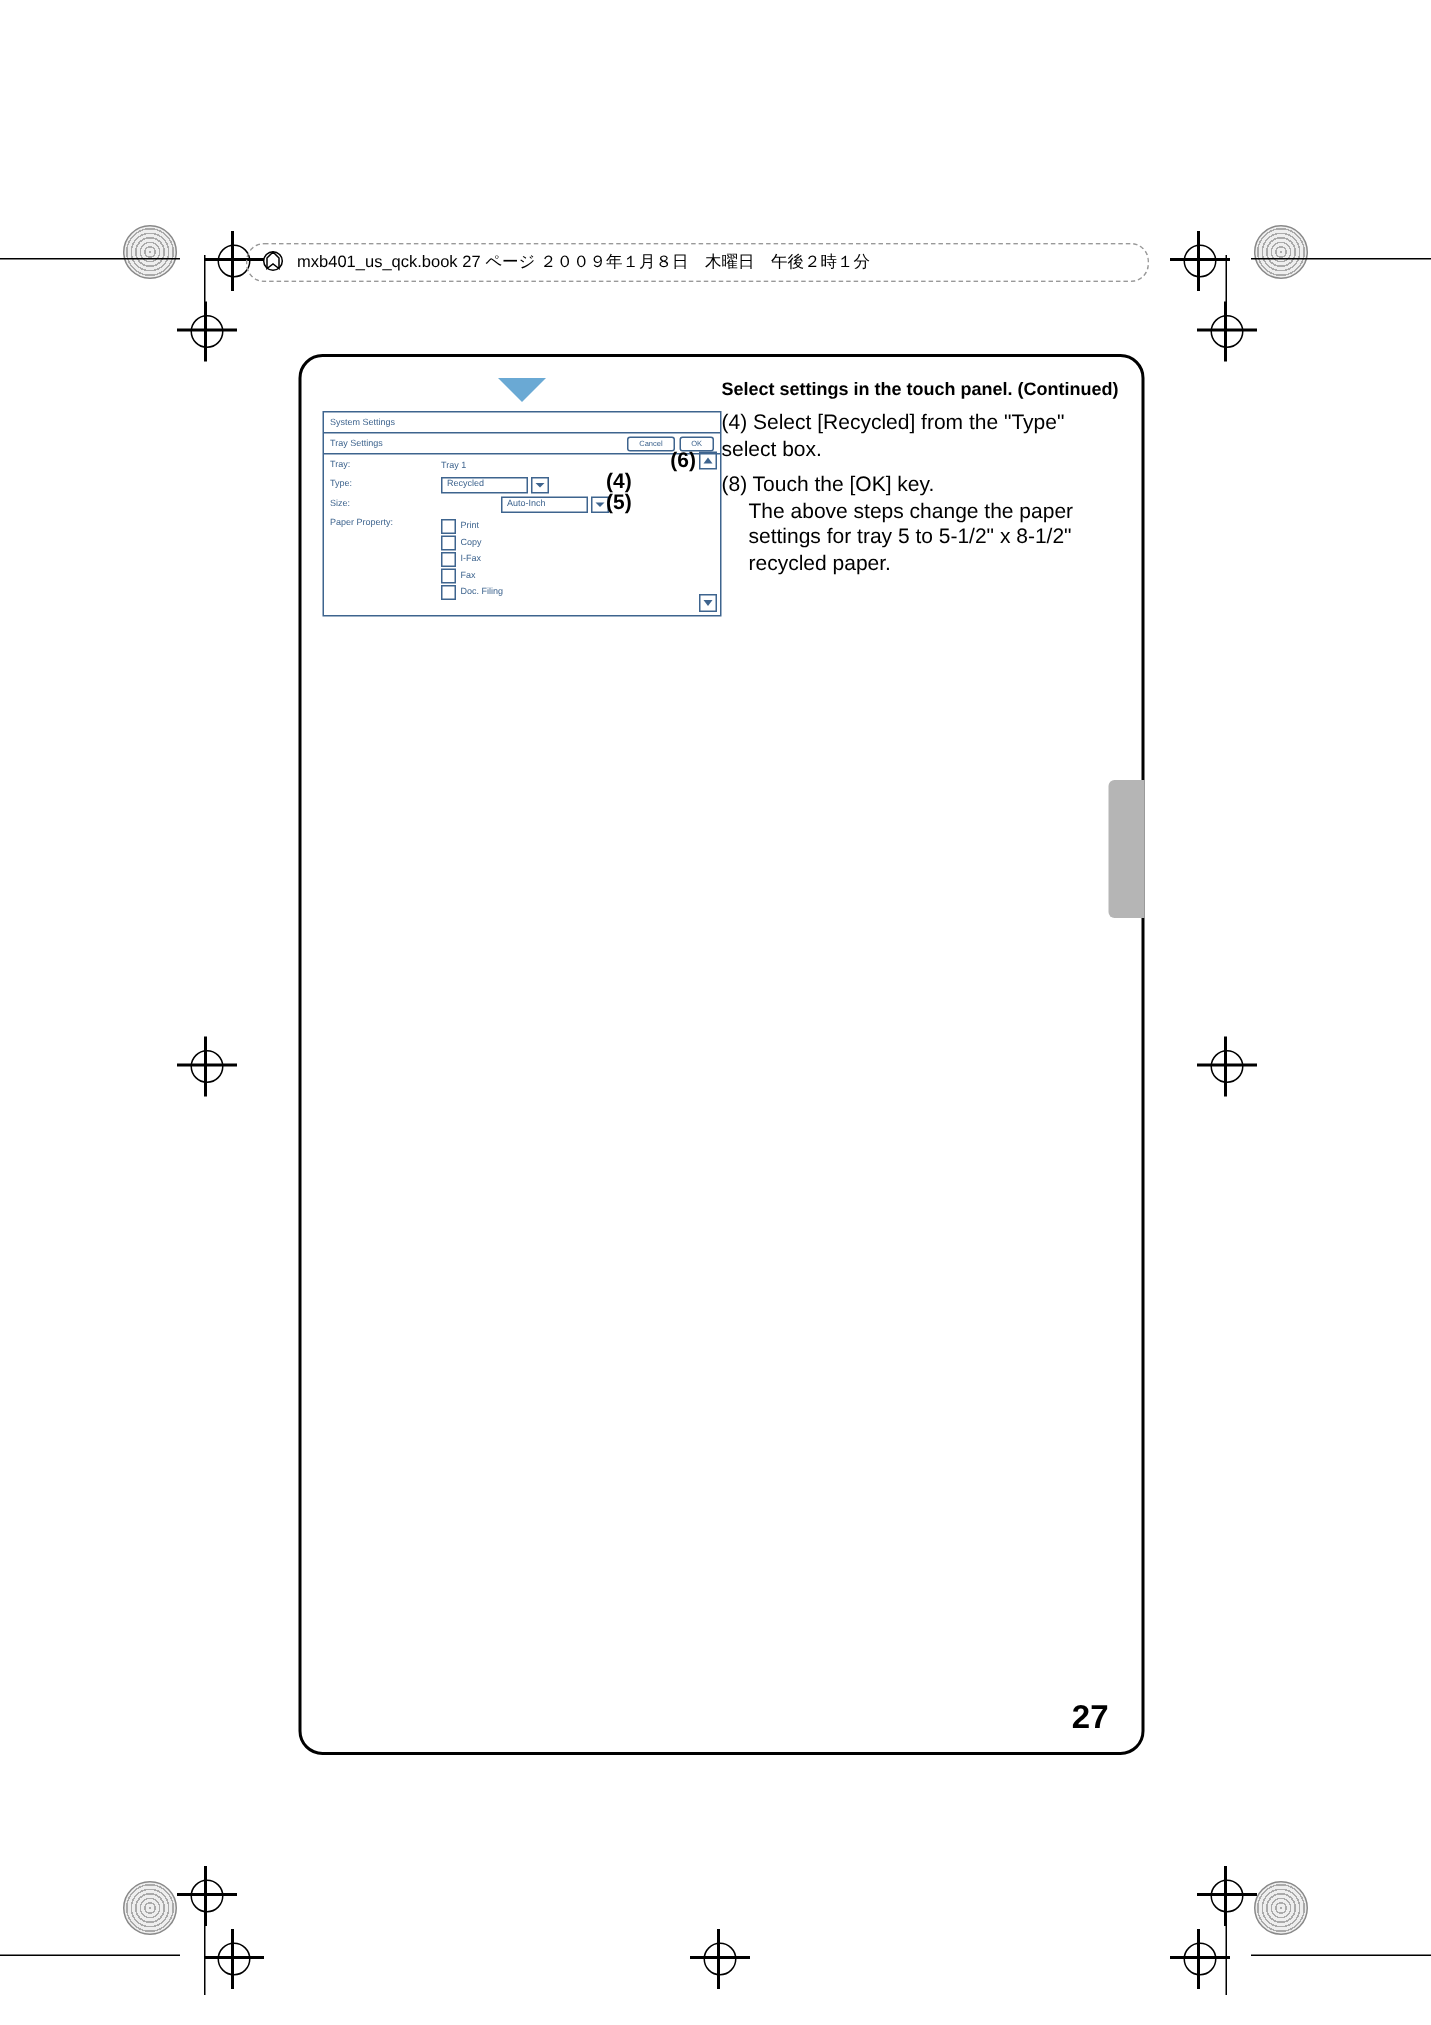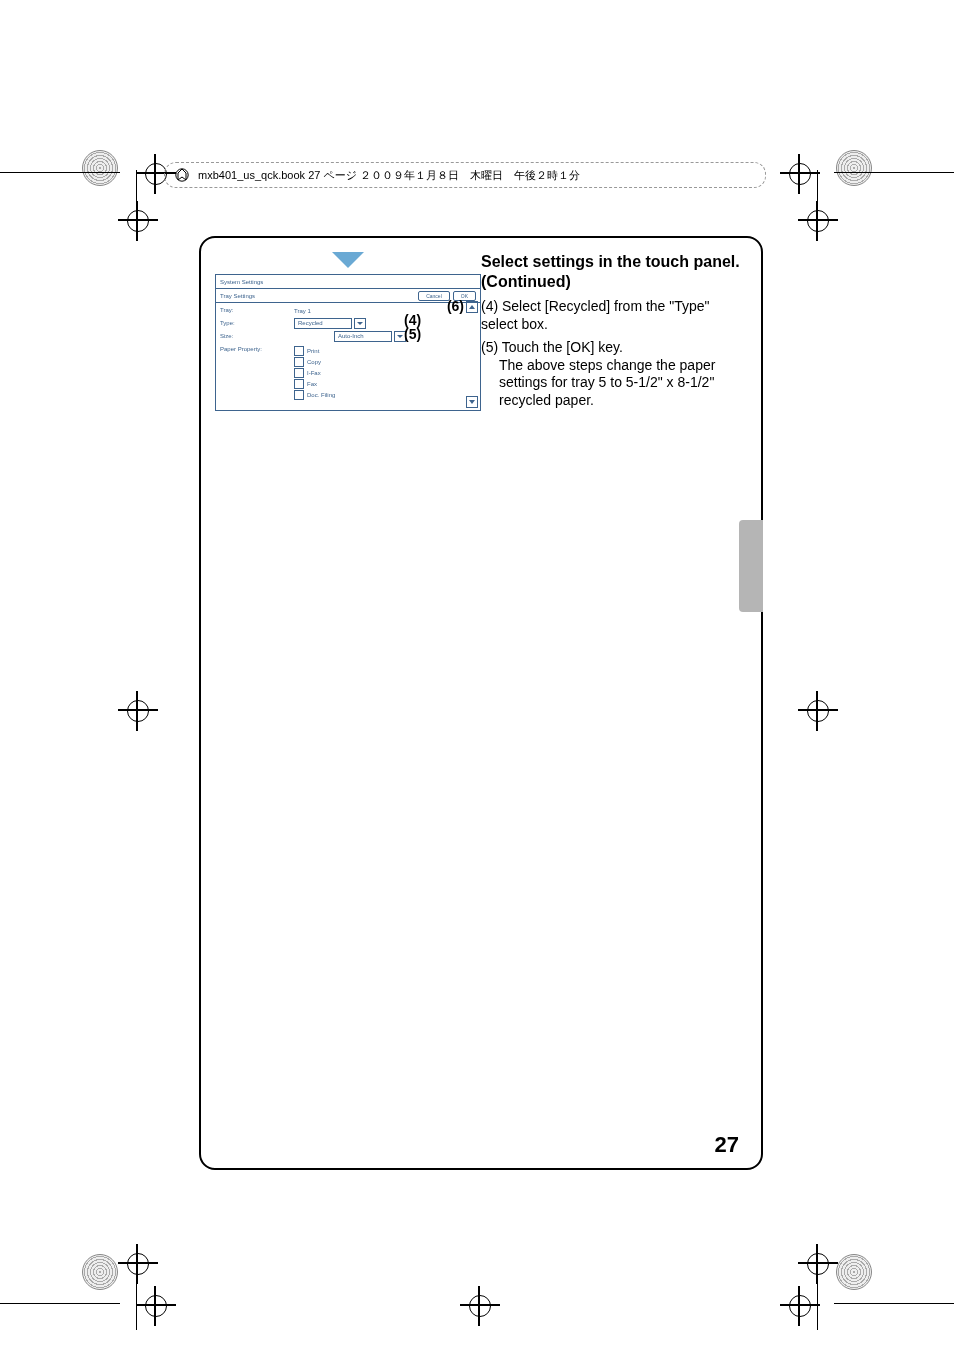--- a/index.html
+++ b/index.html
@@ -48,21 +48,21 @@
   .chk .sq{width:8px;height:8px;border:1px solid #3e648e}
   .scrollbtn{position:absolute;right:2px;width:10px;height:10px;border:1px solid #3e648e;
              display:flex;align-items:center;justify-content:center}
   .scrollbtn.up{top:26px}
   .scrollbtn.dn{bottom:2px}
   .scrollbtn:after{content:"";border-left:3px solid transparent;border-right:3px solid transparent}
   .scrollbtn.up:after{border-bottom:4px solid #3e648e}
   .scrollbtn.dn:after{border-top:4px solid #3e648e}
   .callout{position:absolute;font:700 14px/1 Arial;color:#000}
   
-  .h{font-weight:700;font-size:16px;margin:0 0 6px 0}
+  .h{font-weight:700;font-size:12px;margin:0 0 6px 0}
   .item{margin-bottom:6px}
   .item .lead{font-weight:400}
   .sub{margin-left:18px;font-weight:400}
   
   .sidetab{position:absolute;right:-2px;top:282px;width:24px;height:92px;background:#b5b5b5;
            border-top-left-radius:4px;border-bottom-left-radius:4px}
   
   .pnum{position:absolute;right:22px;bottom:10px;font:700 22px Arial}
 </style>
 </head>
@@ -196,21 +196,21 @@
 
       <div class="right">
         <p class="h">Select settings in the touch panel. (Continued)</p>
 
         <div class="item">
           <div class="lead">(4) Select [Recycled] from the "Type" select box.</div>
         </div>
 
 
         <div class="item">
-          <div class="lead">(5) Touch the [OK] key.</div>
+          <div class="lead">(8) Touch the [OK] key.</div>
           <div class="sub">The above steps change the paper settings for tray 5 to 5-1/2" x 8-1/2" recycled paper.</div>
         </div>
       </div>
     </div>
 
     <div class="sidetab"></div>
     <div class="pnum">27</div>
   </div>
 
 </div>

